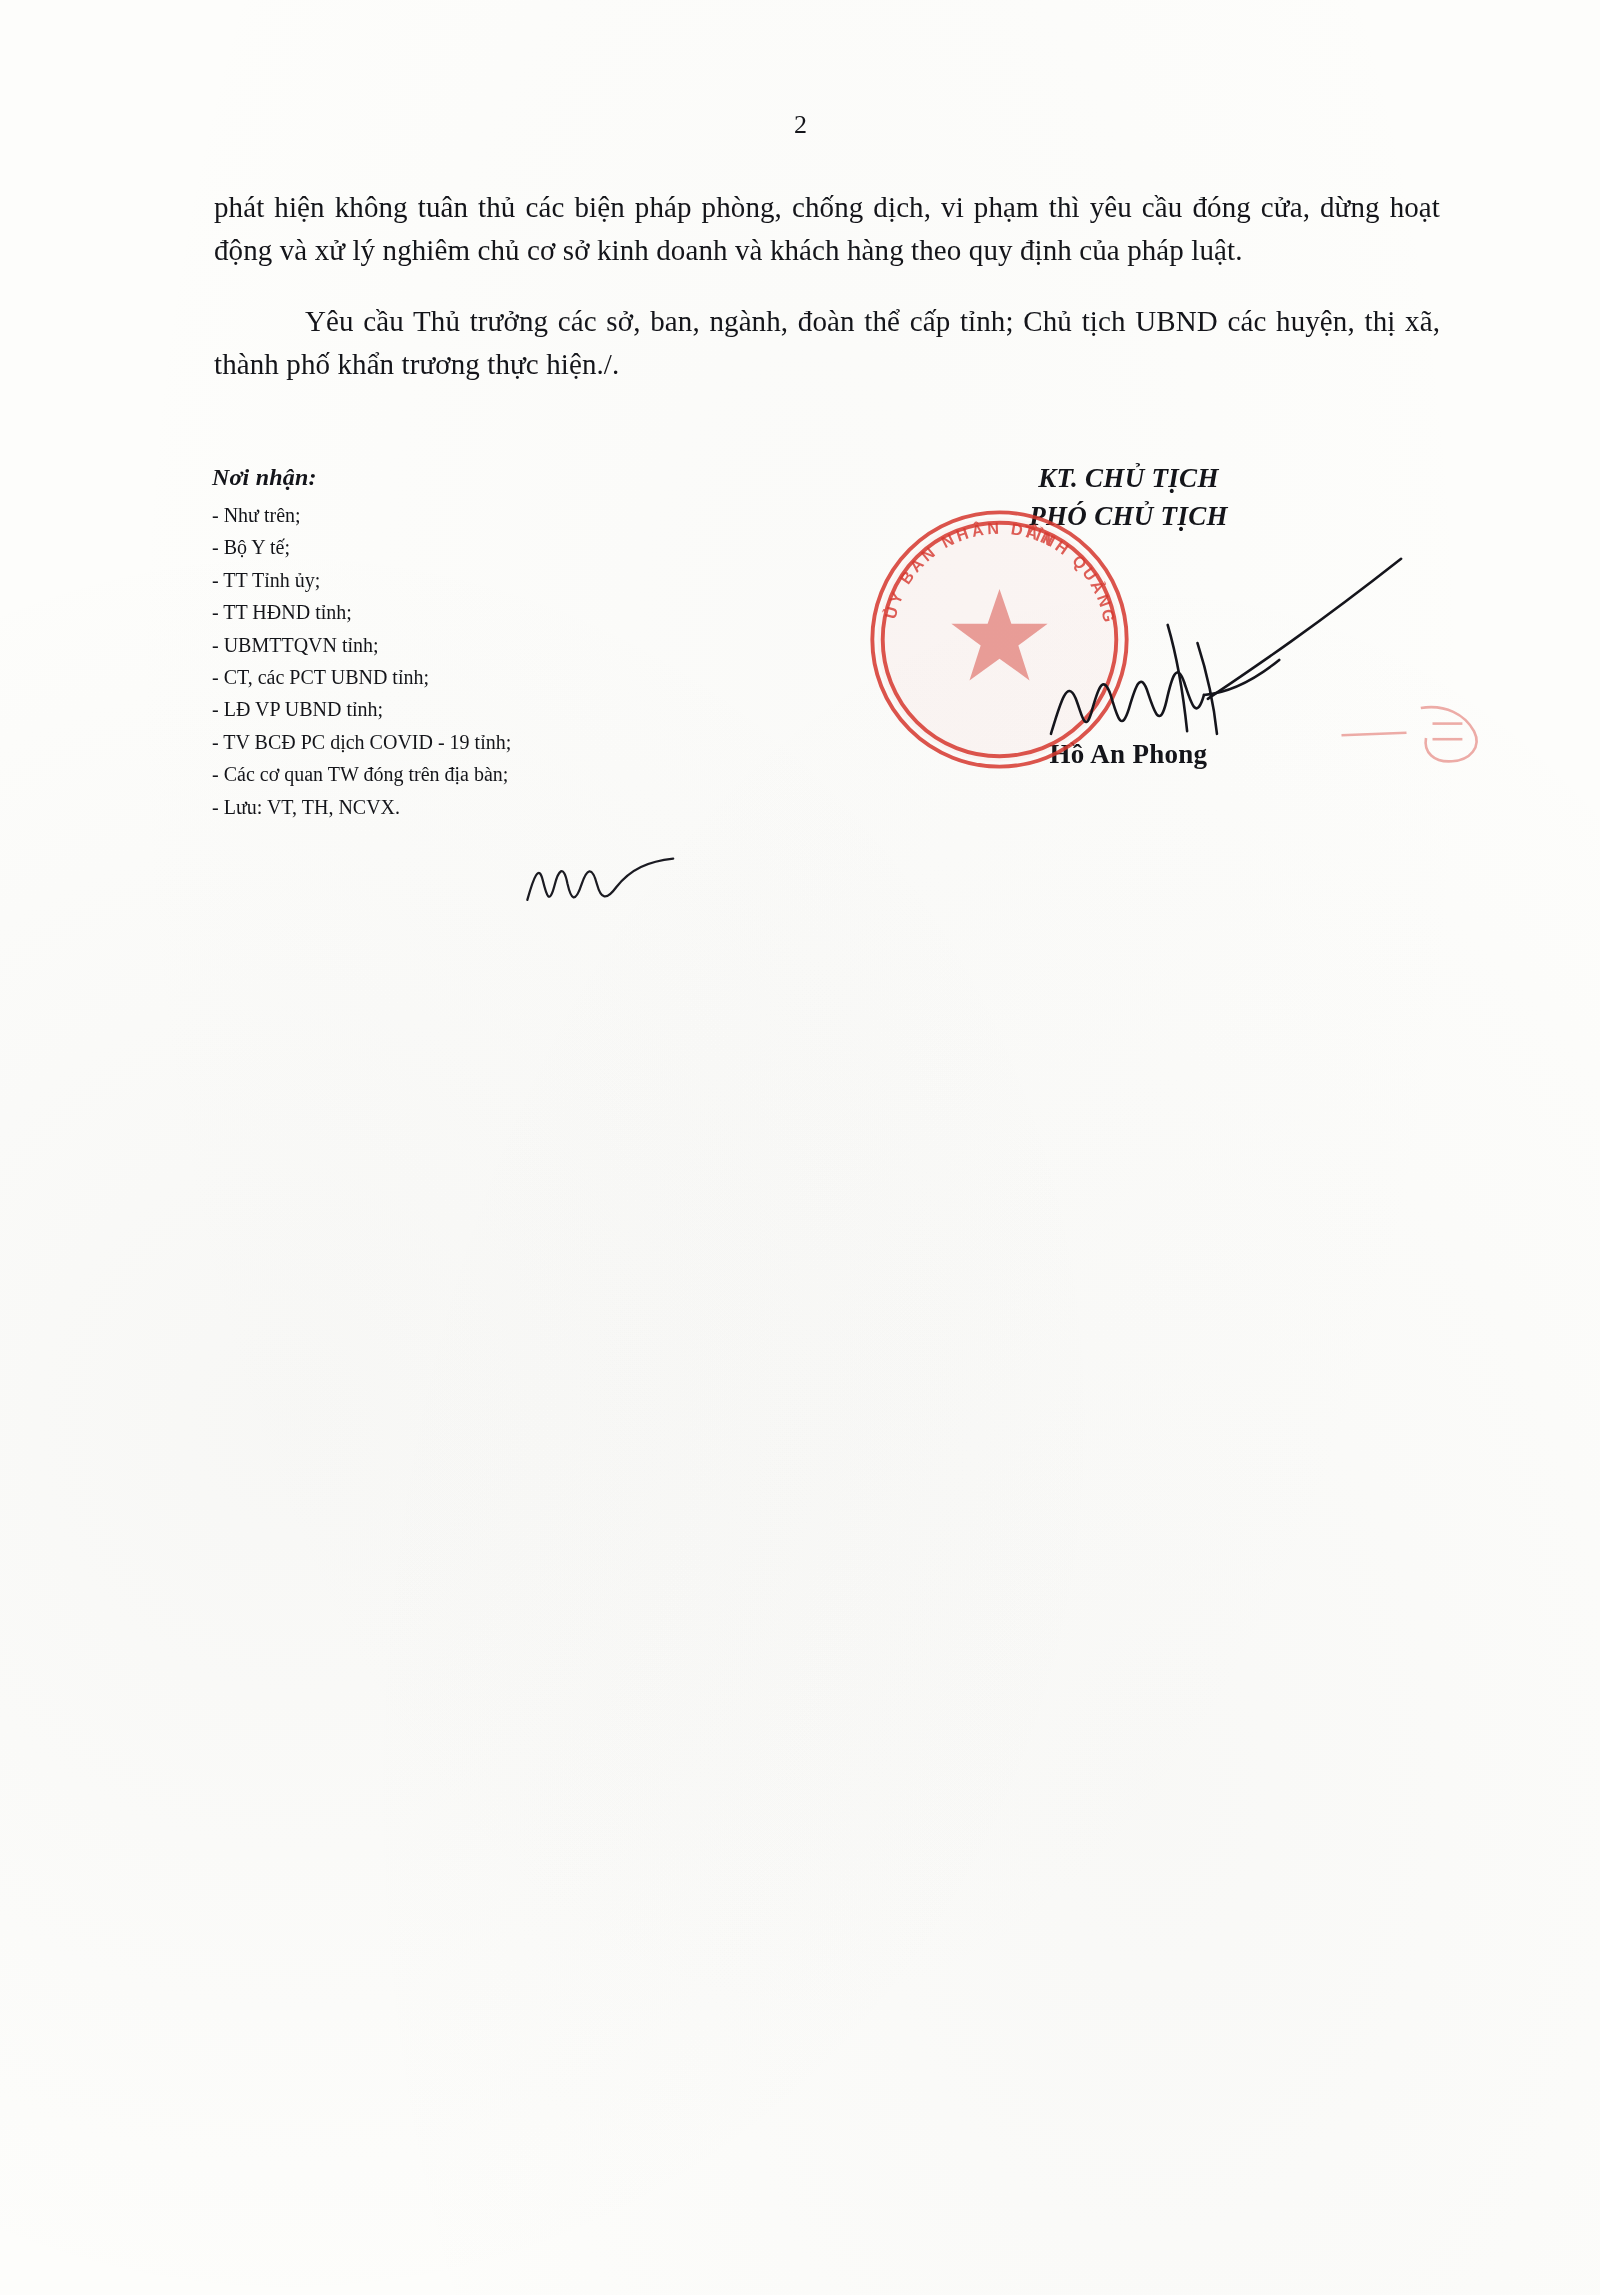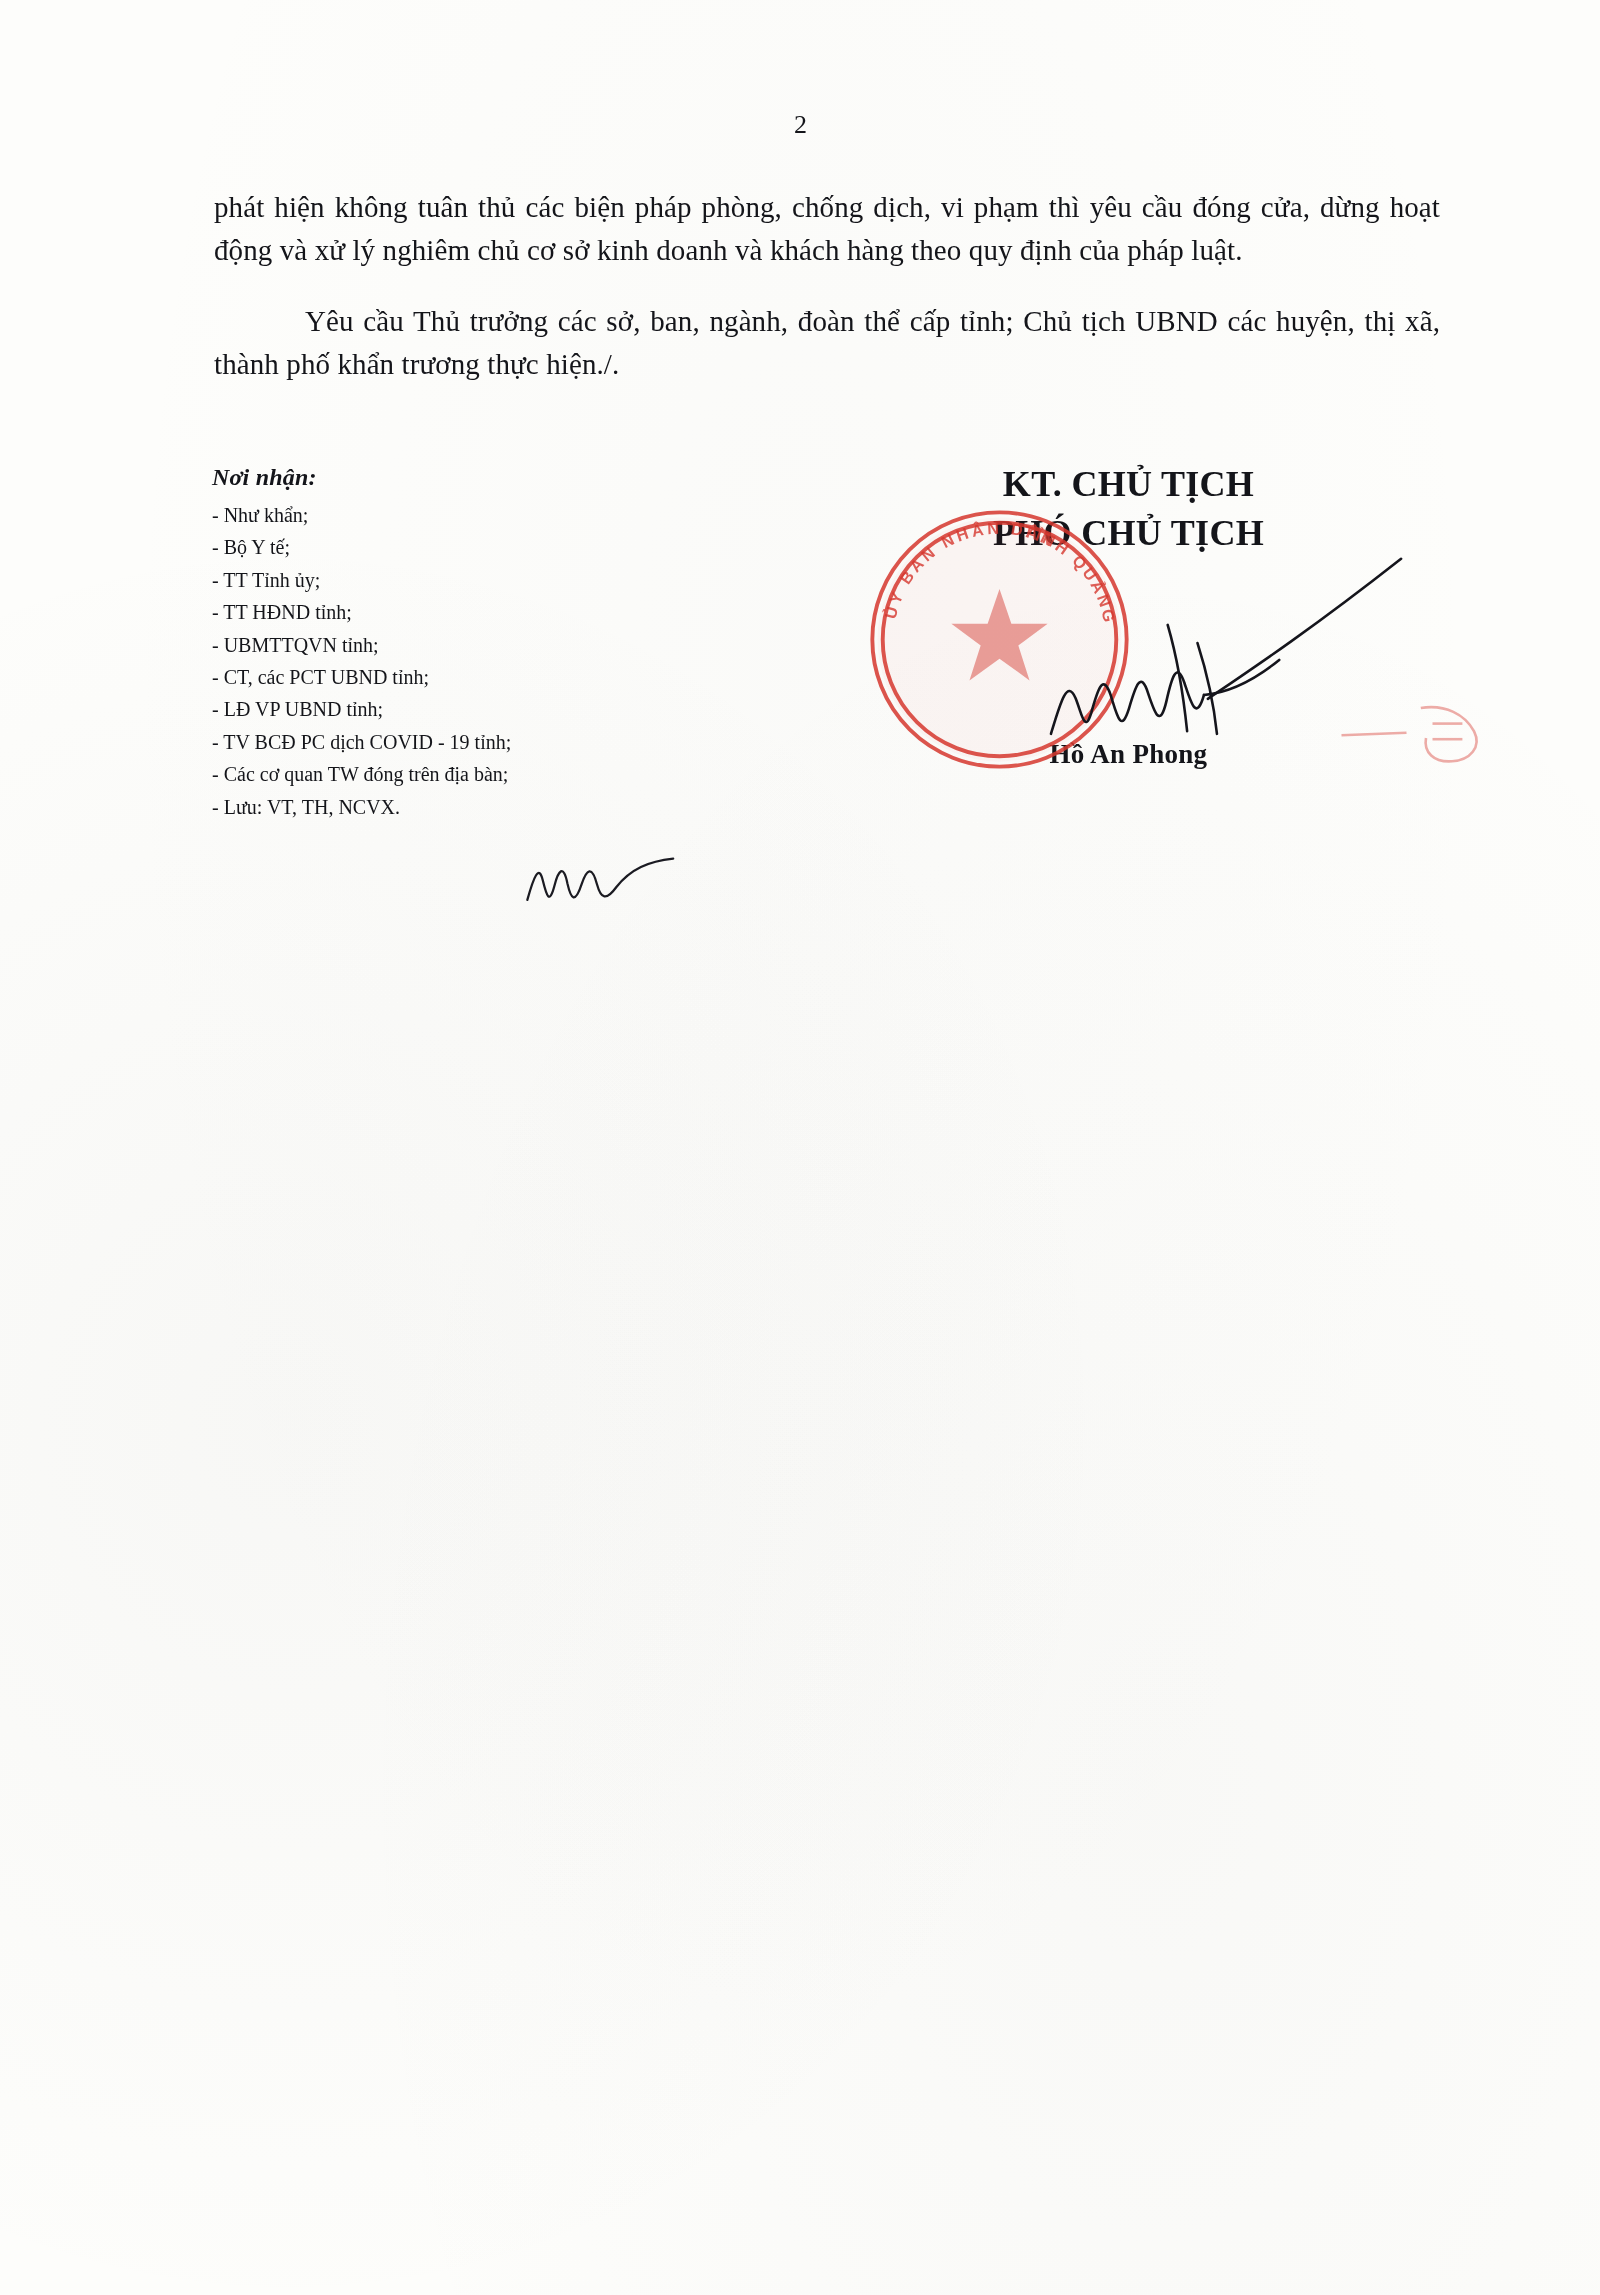--- a/index.html
+++ b/index.html
@@ -86,23 +86,24 @@
 
   .signature-block {
     position: absolute;
     left: 895px;
     top: 0;
     width: 467px;
     text-align: center;
   }
   .sig-line1, .sig-line2 {
     font-weight: bold;
-    font-size: 36px;
+    font-size: 27px;
     letter-spacing: 0.3px;
     line-height: 1.3;
+    font-style: italic;
   }
   .sig-line2 { margin-top: 2.6px; }
   .signer-name {
     position: absolute;
     left: 0;
     top: 278px;
     width: 467px;
     text-align: center;
     font-weight: bold;
     font-size: 27px;
@@ -159,21 +160,21 @@
   <div class="body-text">
     <p>phát hiện không tuân thủ các biện pháp phòng, chống dịch, vi phạm thì yêu cầu đóng cửa, dừng hoạt động và xử lý nghiêm chủ cơ sở kinh doanh và khách hàng theo quy định của pháp luật.</p>
     <p class="indent">Yêu cầu Thủ trưởng các sở, ban, ngành, đoàn thể cấp tỉnh; Chủ tịch UBND các huyện, thị xã, thành phố khẩn trương thực hiện./.</p>
   </div>
 
   <div class="lower">
 
     <div class="recipients">
       <div class="recipients-title">Nơi nhận:</div>
       <ul>
-        <li>- Như khẩn;</li>
+        <li>- Như trên;</li>
         <li>- Bộ Y tế;</li>
         <li>- TT Tỉnh ủy;</li>
         <li>- TT HĐND tỉnh;</li>
         <li>- UBMTTQVN tỉnh;</li>
         <li>- CT, các PCT UBND tỉnh;</li>
         <li>- LĐ VP UBND tỉnh;</li>
         <li>- TV BCĐ PC dịch COVID - 19 tỉnh;</li>
         <li>- Các cơ quan TW đóng trên địa bàn;</li>
         <li>- Lưu: VT, TH, NCVX.</li>
       </ul>

